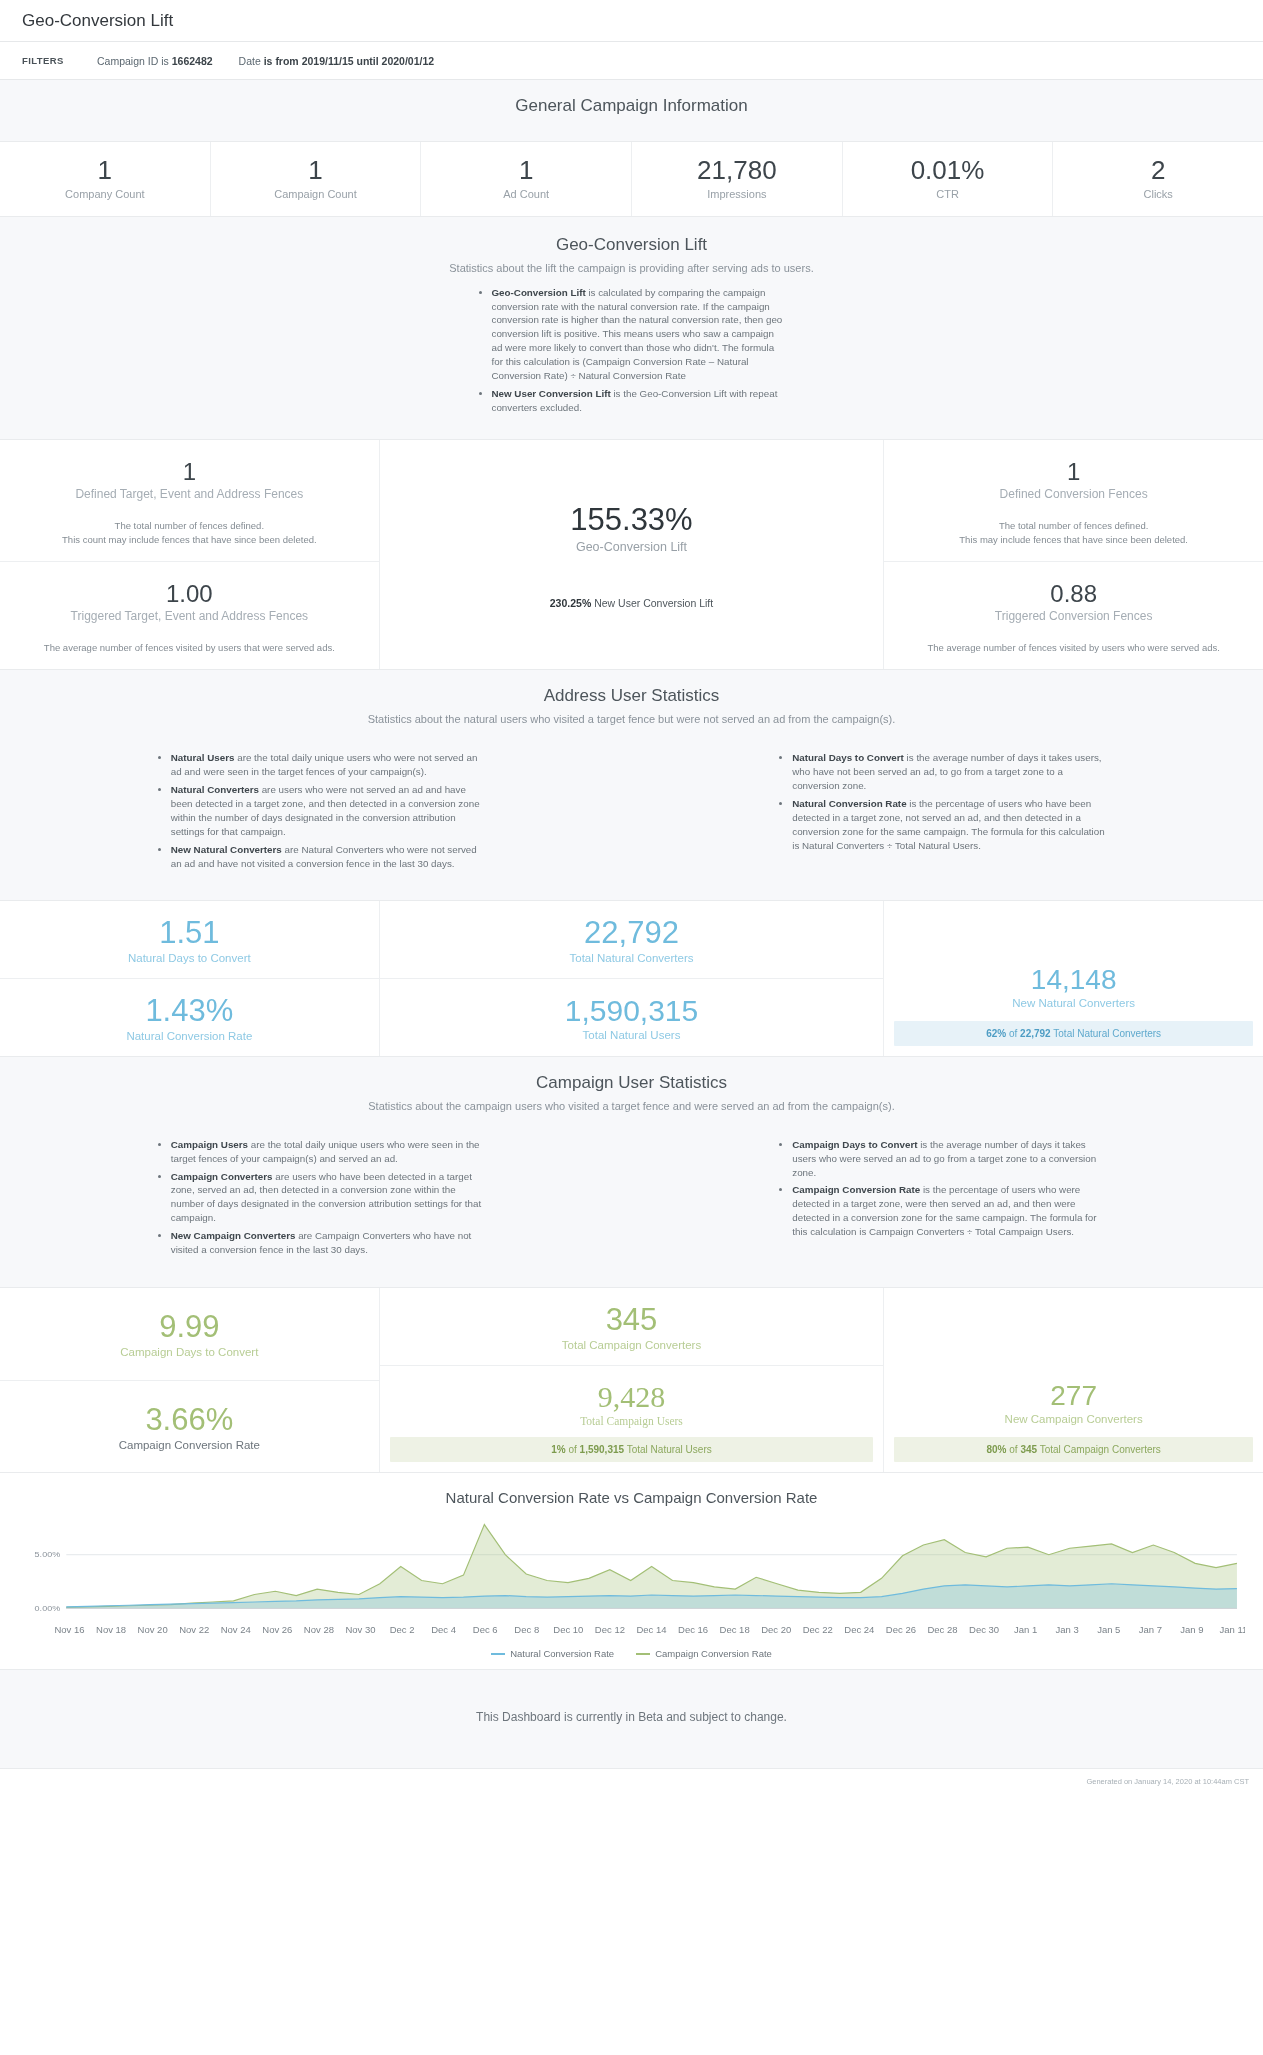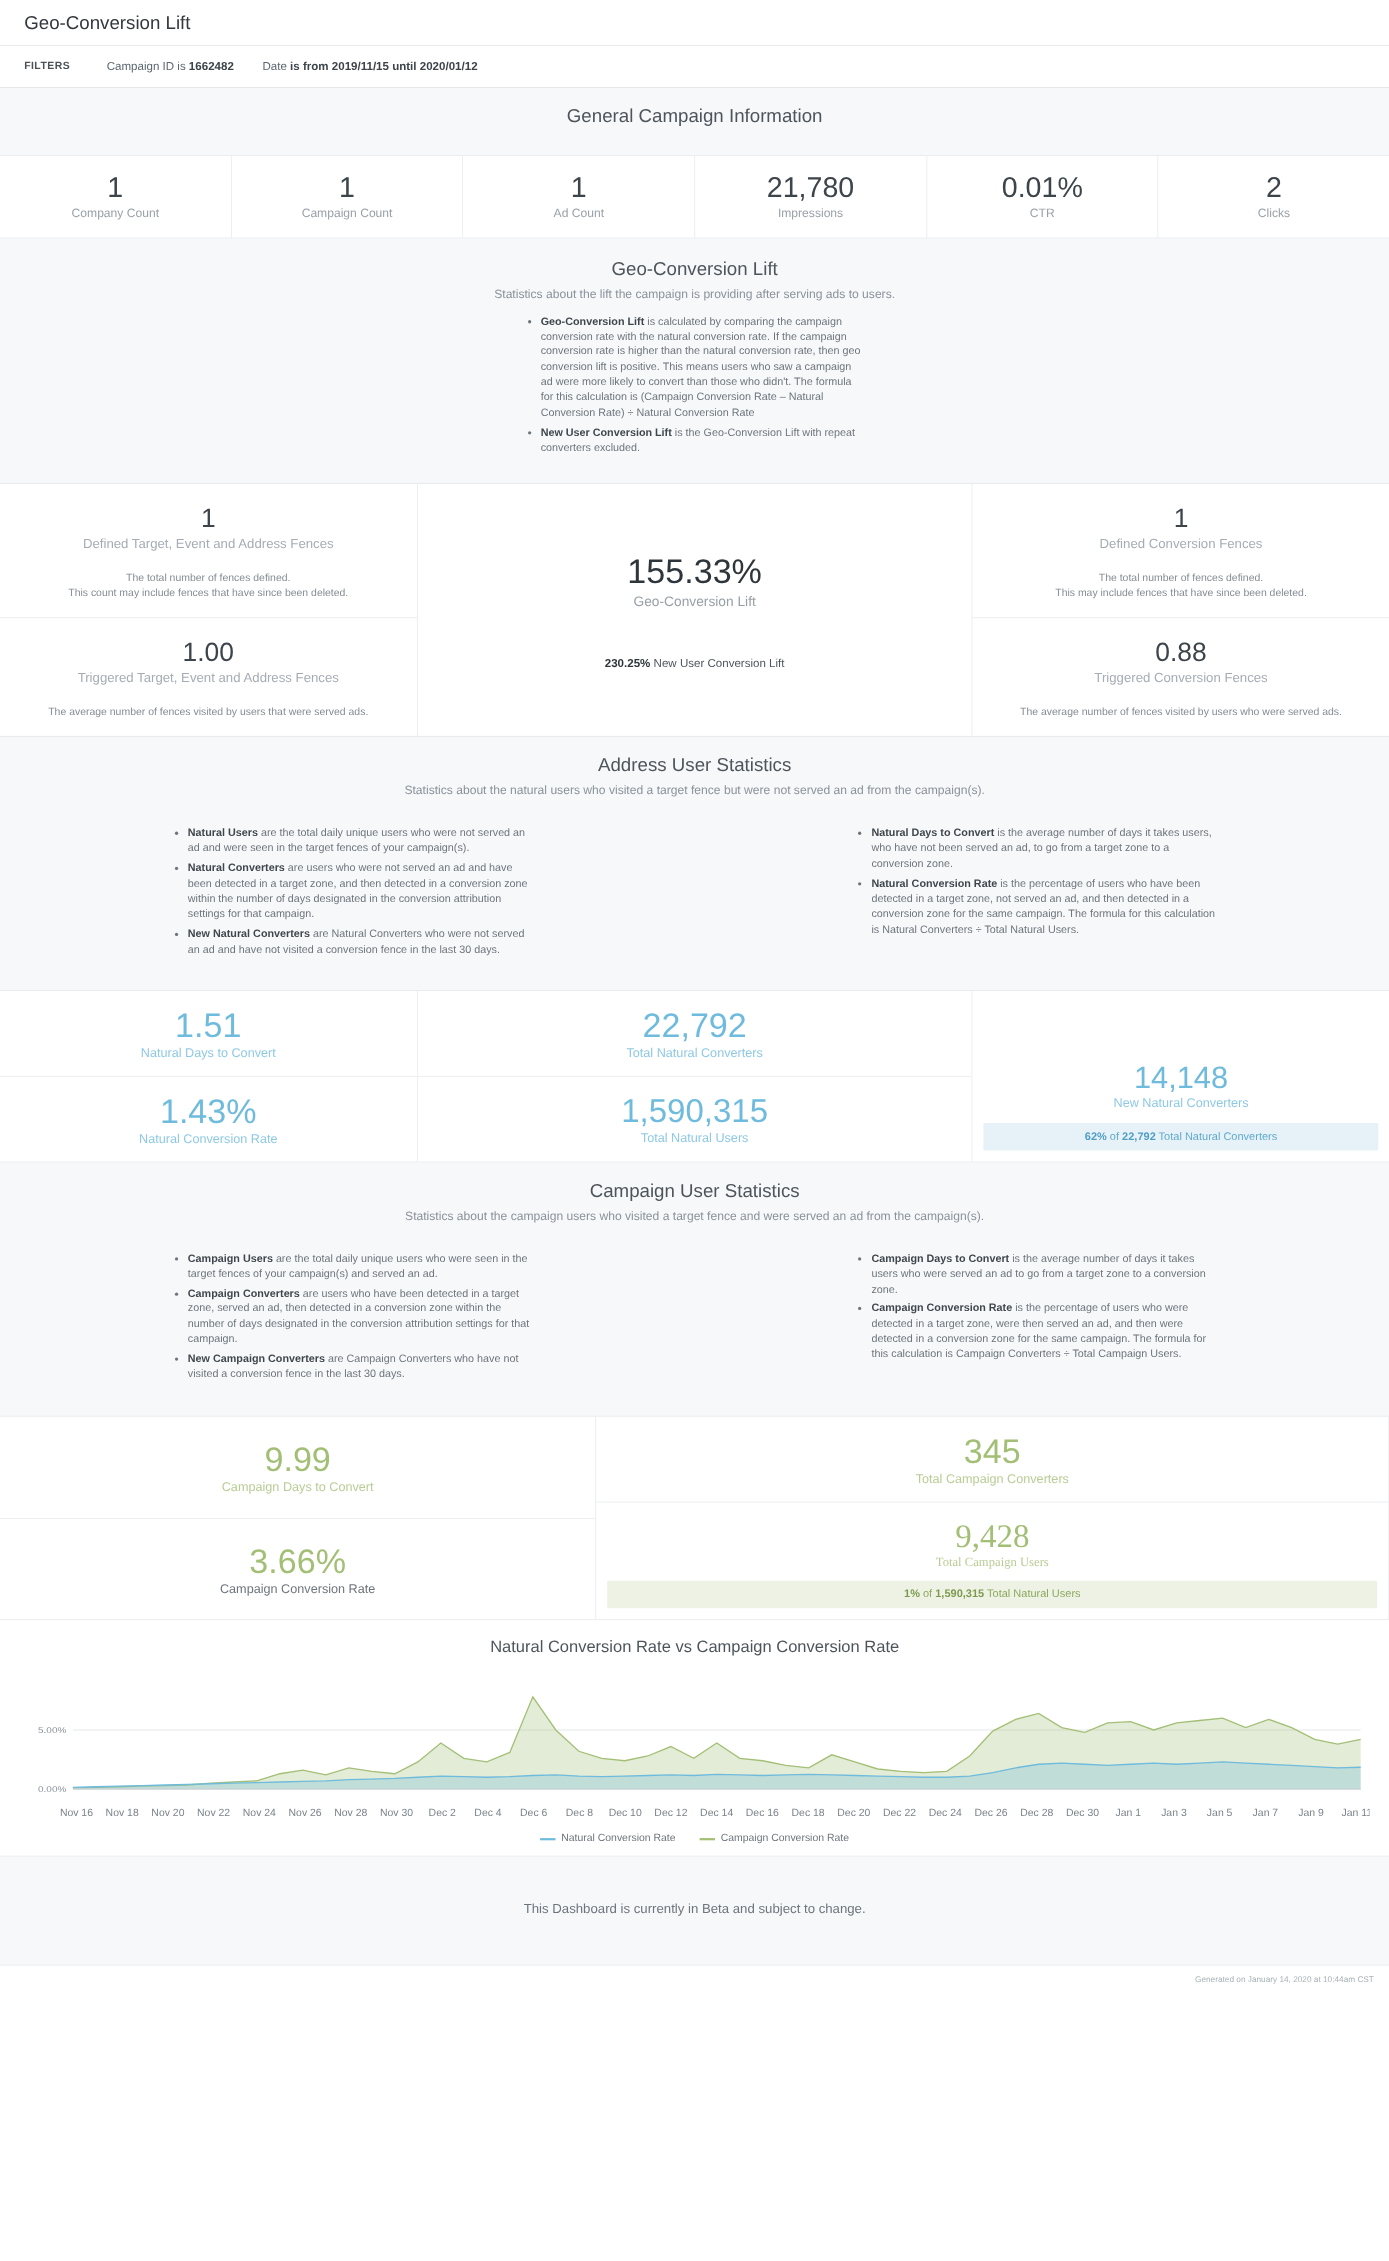--- a/index.html
+++ b/index.html
@@ -113,21 +113,21 @@
   .natural .badge { background: #e7f2f8; color: #5fa9cd; }
   .natural .badge b { font-weight: 700; color: #4e9dc4; }
   .campaign .num { color: #a3bf76; }
   .campaign .cap { color: #b8cd95; }
   .campaign .badge { background: #eef2e5; color: #8ca85e; }
   .campaign .badge b { font-weight: 700; color: #7d9b4e; }
   .scell.dark-cap .cap { color: #6d757c; }
 
   
   .chart-block { background: #fff; padding: 16px 0 10px; border-bottom: 1px solid #e9ebed; }
-  .chart-title { text-align: center; font-size: 15px; color: #4d555b; font-weight: 400; margin-bottom: 24px; }
+  .chart-title { text-align: center; font-size: 15px; color: #4d555b; font-weight: 400; margin-bottom: 6px; }
   .chart-area { position: relative; margin: 0 18px; }
   .chart-svg { display: block; width: 100%; height: 110px; }
   .ylabel { font-size: 9px; fill: #8a929a; }
   .legend { display: flex; justify-content: center; gap: 22px; margin-top: 8px; }
   .legend-item { display: flex; align-items: center; gap: 5px; font-size: 9.5px; color: #6d757c; }
   .legend-swatch { width: 14px; height: 2px; display: inline-block; }
 
   
   .footer-note {
     background: #f7f8fa; text-align: center;
@@ -340,20 +340,31 @@
         <div class="num">345</div>
         <div class="cap">Total Campaign Converters</div>
       </div>
       <div class="scell lg" style="border-bottom:none;padding-bottom:2px;font-family:Liberation Serif, serif;">
         <div class="num">9,428</div>
         <div class="cap">Total Campaign Users</div>
       </div>
       <div style="flex:0 0 auto;padding-bottom:10px;">
         <div class="badge">
           <b>1%</b><span> of </span><b>1,590,315</b><span> Total Natural Users</span>
+        </div>
+      </div>
+    </div>
+    <div class="stat-col">
+      <div class="scell" style="justify-content:flex-end;padding-bottom:4px;border-bottom:none;">
+        <div class="num" style="font-size:28px;">277</div>
+        <div class="cap">New Campaign Converters</div>
+      </div>
+      <div style="flex:0 0 auto;padding-bottom:10px;">
+        <div class="badge">
+          <b>80%</b><span> of </span><b>345</b><span> Total Campaign Converters</span>
         </div>
       </div>
     </div>
   </div>
 
   <div class="chart-block">
     <div class="chart-title">Natural Conversion Rate vs Campaign Conversion Rate</div>
     <div class="chart-area">
       <svg class="chart-svg" id="rate-chart" viewBox="0 0 1220 130" preserveAspectRatio="none">
           <line x1="48" x2="1212" y1="114" y2="114" stroke="#e4e7ea" stroke-width="1" vector-effect="non-scaling-stroke"></line>

